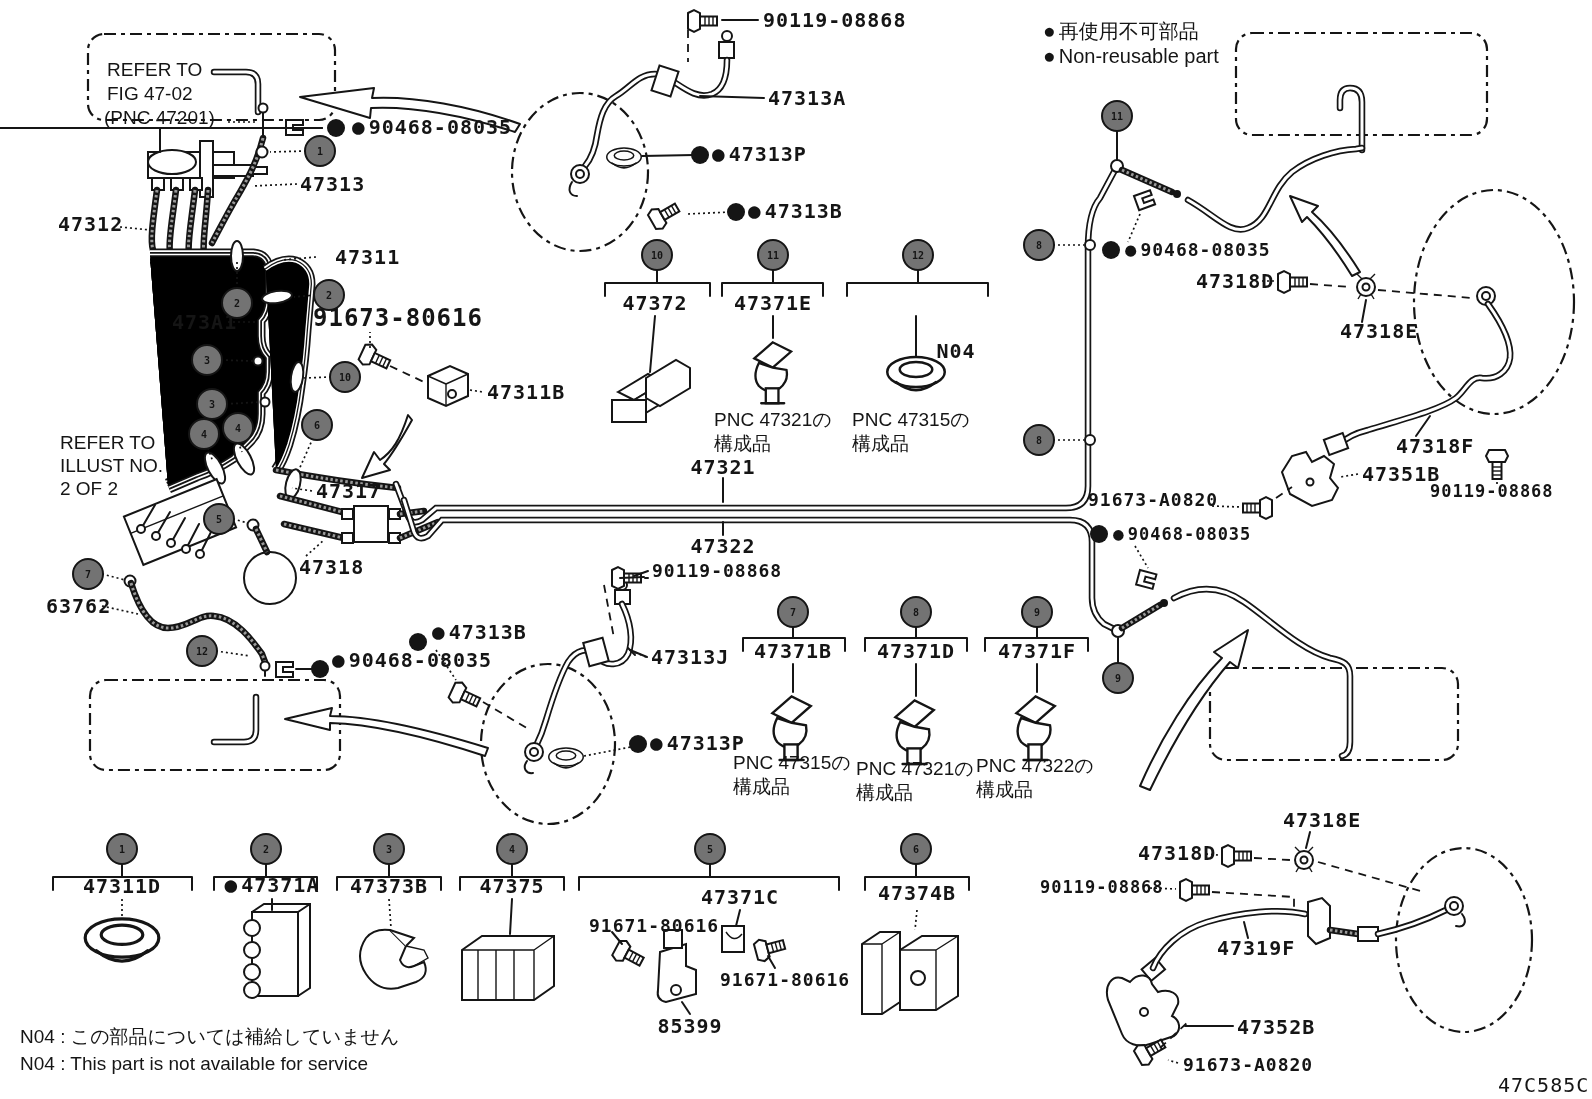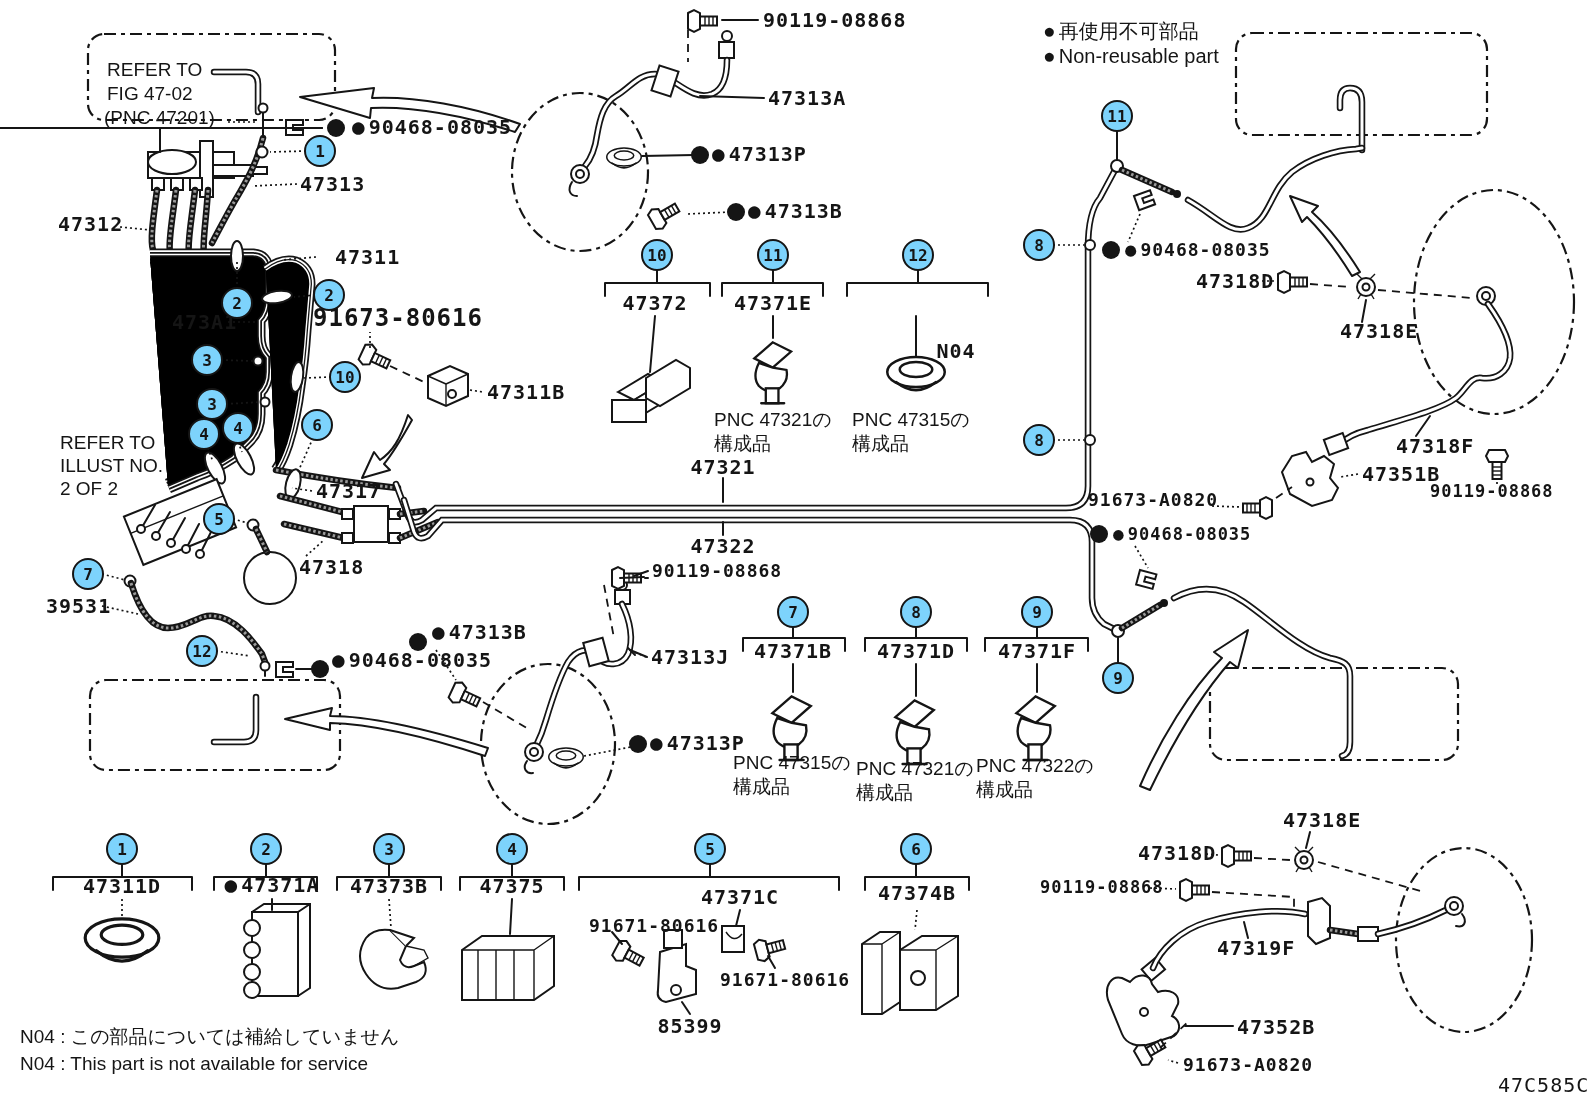--- a/index.html
+++ b/index.html
@@ -25,22 +25,22 @@
   .arrow{fill:#ffffff;stroke:#151515;stroke-width:2;stroke-linejoin:round;}
   .lbl{position:absolute;transform:translateY(-52%);white-space:nowrap;font-weight:bold;
        font-size:20px;letter-spacing:1px;line-height:1;}
   .lbl.ctr{transform:translate(-50%,-52%);}
   .lbl .dot{font-size:1.05em;margin-right:3px;}
   .note{font-family:"Liberation Sans",sans-serif;font-weight:normal;font-size:19px;letter-spacing:0;}
   .pnc{font-family:"Liberation Sans",sans-serif;font-weight:normal;font-size:19px;letter-spacing:0;}
   .legend{font-family:"Liberation Sans",sans-serif;font-weight:normal;font-size:20px;letter-spacing:0;}
   .code{font-weight:normal;font-size:20px;letter-spacing:1px;}
   .callout{position:absolute;width:28px;height:28px;border:2px solid #151515;border-radius:50%;
-           background:#7dd3fc;transform:translate(-50%,-50%);display:flex;align-items:center;
-           justify-content:center;font-size:16px;font-weight:bold;
+           background:#737373;transform:translate(-50%,-50%);display:flex;align-items:center;
+           justify-content:center;font-size:10px;font-weight:bold;
            font-family:"DejaVu Sans Mono",monospace;}
 </style>
 </head>
 <body>
 
 <div class="stage">
 <svg width="1592" height="1099" viewBox="0 0 1592 1099">
   <defs>
     <g id="boltR">
       <polygon points="0,-8 6,-11 12,-8 12,8 6,11 0,8" class="part"></polygon>
@@ -442,21 +442,21 @@
       <div class="lbl " style="left: 172px; top: 322px;"><span>473A1</span></div>
       <div class="lbl " style="font-size: 24px; left: 313px; top: 318px;"><span>91673-80616</span></div>
       <div class="lbl  ctr" style="left: 655px; top: 303px;"><span>47372</span></div>
       <div class="lbl  ctr" style="left: 773px; top: 303px;"><span>47371E</span></div>
       <div class="lbl  ctr" style="left: 956px; top: 303px; margin-top: 48px;"><span>N04</span></div>
       <div class="lbl " style="left: 487px; top: 392px;"><span>47311B</span></div>
       <div class="lbl  ctr" style="left: 723px; top: 467px;"><span>47321</span></div>
       <div class="lbl  ctr" style="left: 723px; top: 546px;"><span>47322</span></div>
       <div class="lbl " style="left: 316px; top: 491px;"><span>47317</span></div>
       <div class="lbl " style="left: 299px; top: 567px;"><span>47318</span></div>
-      <div class="lbl " style="left: 46px; top: 606px;"><span>39531</span></div>
+      <div class="lbl " style="left: 46px; top: 606px;"><span>63762</span></div>
       <div class="lbl " style="left: 332px; top: 661px;"><span class="dot">●</span><span>90468-08035</span></div>
       <div class="lbl " style="left: 432px; top: 633px;"><span class="dot">●</span><span>47313B</span></div>
       <div class="lbl " style="font-size: 18px; left: 652px; top: 571px;"><span>90119-08868</span></div>
       <div class="lbl " style="left: 651px; top: 657px;"><span>47313J</span></div>
       <div class="lbl " style="left: 650px; top: 744px;"><span class="dot">●</span><span>47313P</span></div>
       <div class="lbl  ctr" style="left: 793px; top: 651px;"><span>47371B</span></div>
       <div class="lbl  ctr" style="left: 916px; top: 651px;"><span>47371D</span></div>
       <div class="lbl  ctr" style="left: 1037px; top: 651px;"><span>47371F</span></div>
       <div class="lbl " style="font-size: 18px; left: 1125px; top: 250px;"><span class="dot">●</span><span>90468-08035</span></div>
       <div class="lbl " style="left: 1196px; top: 281px;"><span>47318D</span></div>

